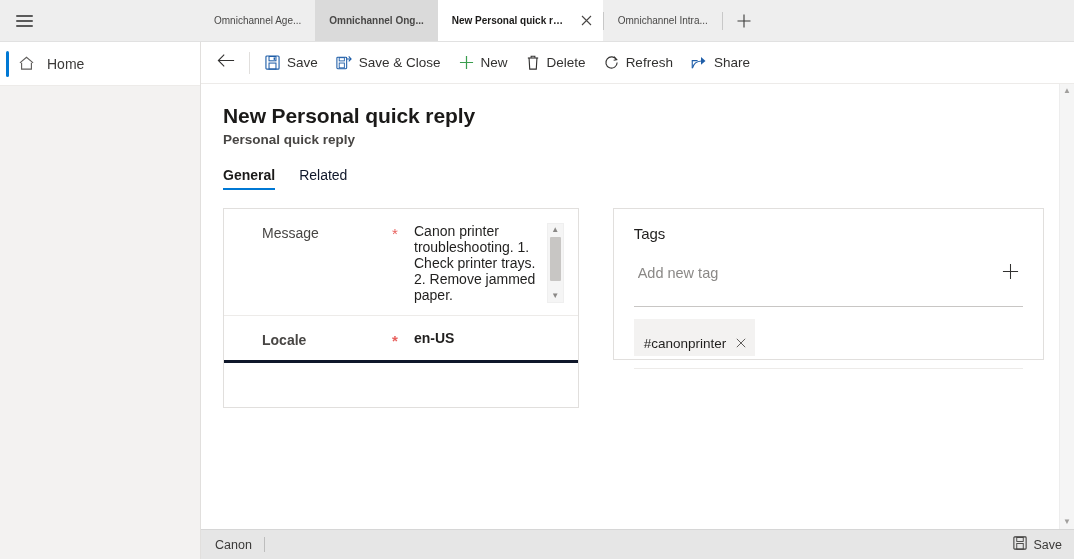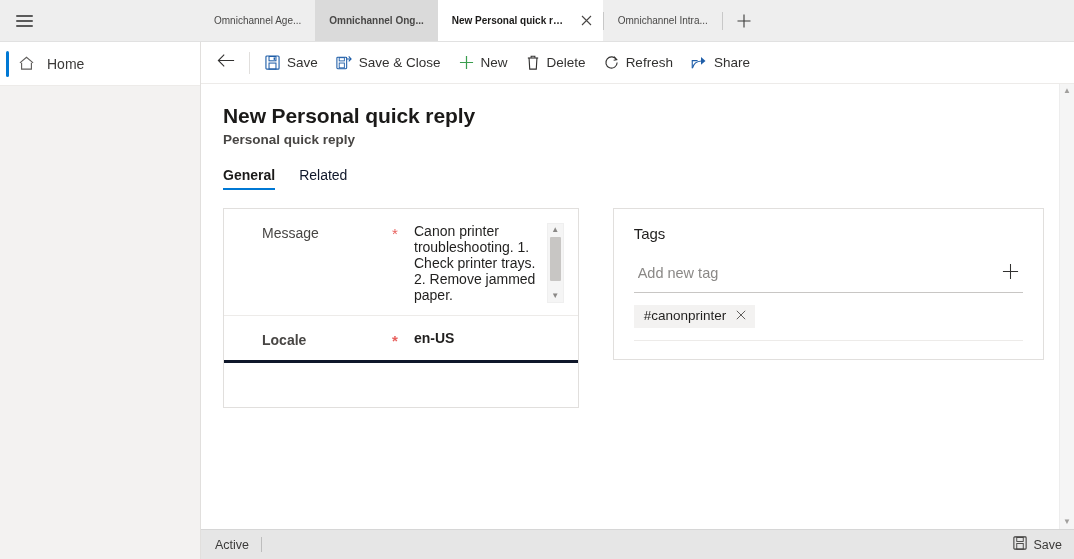--- a/index.html
+++ b/index.html
@@ -172,42 +172,42 @@
   }
   .vsb-track { flex: 1; width: 100%; display: flex; justify-content: center; padding-top: 3px; align-items: flex-start;}
 
   .locale-row { border-bottom: 3px solid #0f172a; font-weight: bold; }
 
   
   .tags-title { font-size: 15px; color: #201f1e; }
   .tag-input-row {
     display: flex; align-items: center;
     border-bottom: 1px solid #c8c6c4;
-    margin-top: 18px; padding-bottom: 6px;
+    margin-top: 18px; padding-bottom: 20px;
   }
   .tag-input {
     flex: 1; border: none; outline: none;
     font-family: "Liberation Sans", sans-serif;
     font-size: 14.5px; color: #605e5c; background: transparent;
     padding: 2px 0 2px 4px;
   }
   .tag-input::placeholder { color: #8a8886; }
   .tag-add {
     width: 26px; height: 26px; display:flex; align-items:center; justify-content:center;
     color: #323130; cursor: pointer;
   }
   .chips-row {
     display: flex; flex-wrap: wrap; gap: 6px;
     margin-top: 12px; padding-bottom: 12px;
     border-bottom: 1px solid #edebe9;
   }
   .chip {
     display: inline-flex; align-items: center; gap: 10px;
     background: #f3f2f1; color: #201f1e;
-    font-size: 13.5px; padding: 3px 9px 5px 10px;
+    font-size: 13.5px; padding: 17px 9px 5px 10px;
   }
   .chip-x { color: #605e5c; font-size: 13px; cursor: pointer; line-height: 1; }
 
   
   .outer-sb {
     position: absolute; top: 0; right: 0; width: 15px; bottom: 0;
     background: #f5f5f5; border-left: 1px solid #ededed;
     display: flex; flex-direction: column; align-items: center;
     justify-content: space-between; padding: 3px 0; cursor: pointer;
   }
@@ -445,21 +445,21 @@
         </div>
 
         <div class="outer-sb">
           <div class="arrow">▲</div>
           <div class="arrow">▼</div>
         </div>
       </div>
 
       <div class="statusbar">
         <div class="status-left">
-          <span class="status-text">Active</span>
+          <span class="status-text">Canon</span>
           <span class="status-sep"></span>
         </div>
         <div class="status-save">
           <span>
             <svg width="14" height="14" viewBox="0 0 16 16">
               <rect x="1" y="1" width="14" height="14" rx="1" fill="none" stroke="#3b3a39" stroke-width="1.2"></rect>
               <rect x="4.3" y="1.6" width="7.4" height="4.6" fill="none" stroke="#3b3a39" stroke-width="1"></rect>
               <rect x="4.3" y="8.6" width="7.4" height="6.4" fill="none" stroke="#3b3a39" stroke-width="1"></rect>
             </svg>
           </span>

